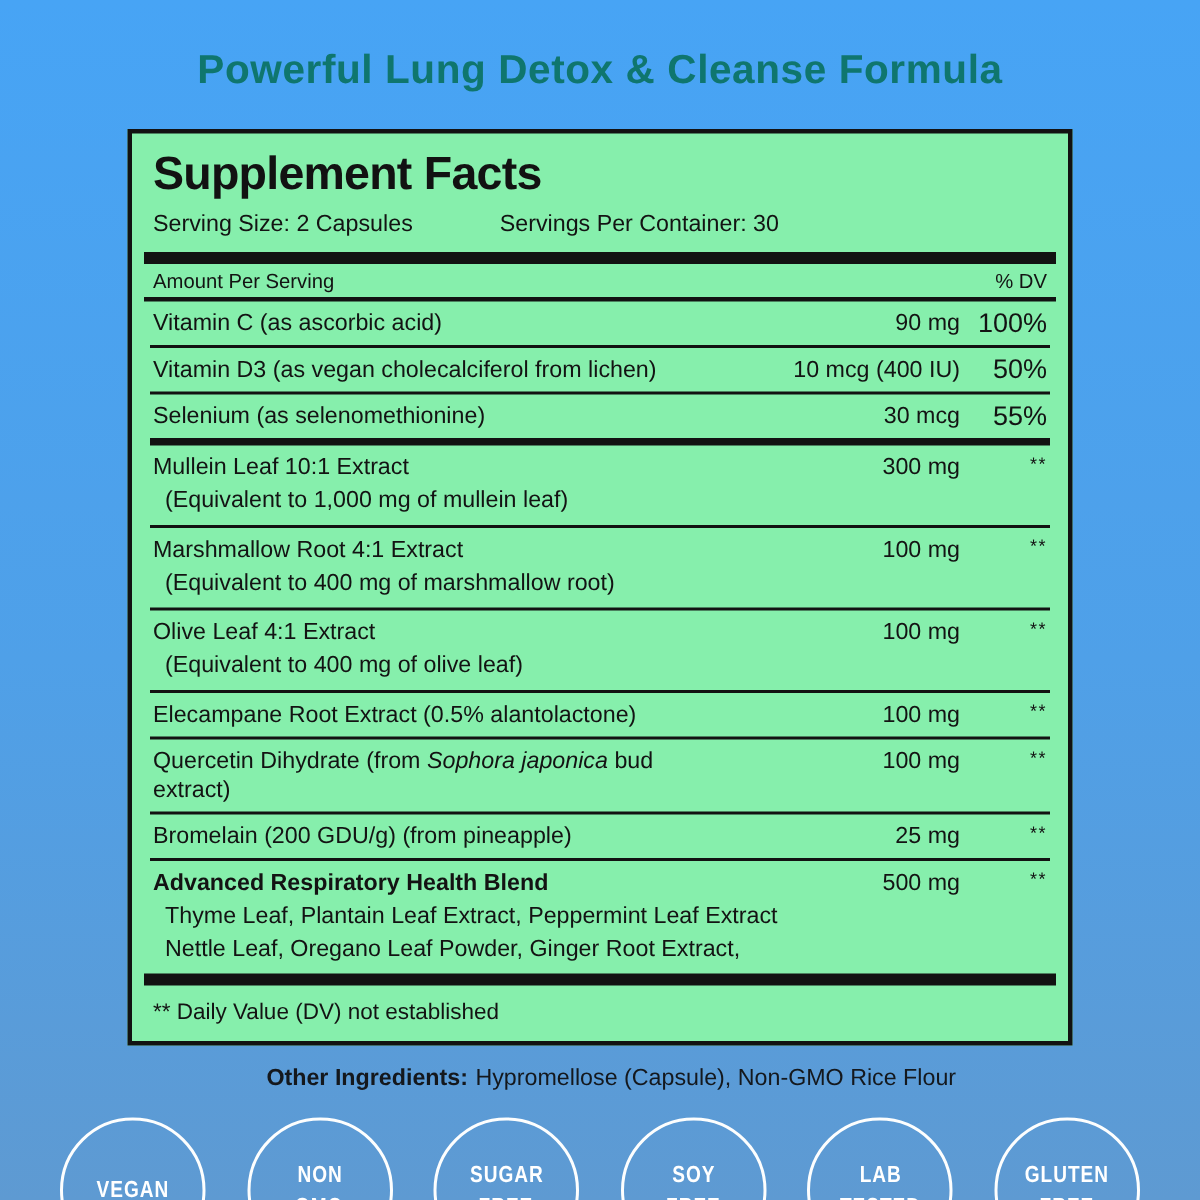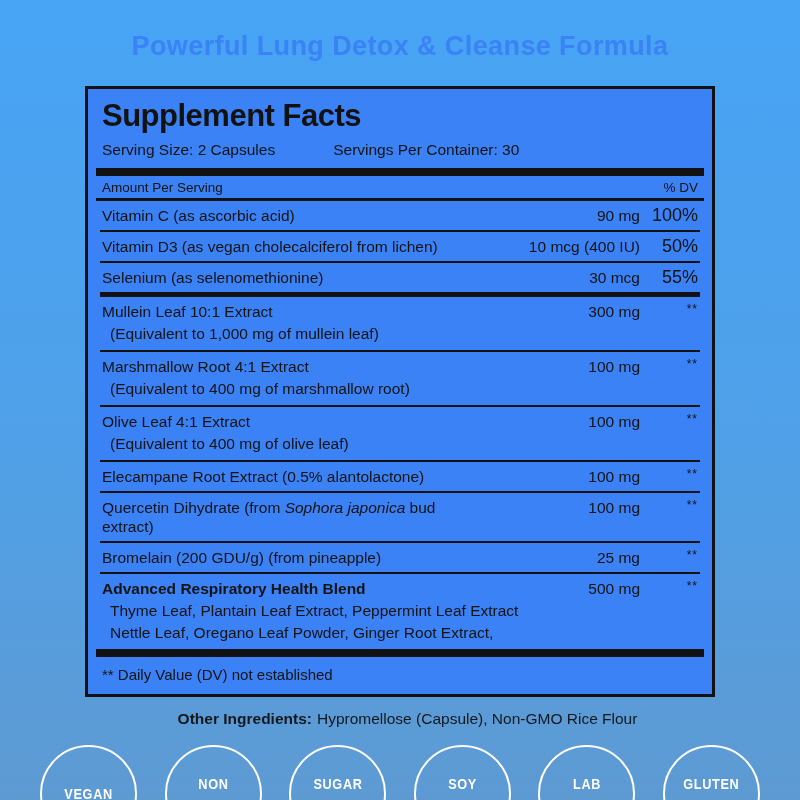--- a/index.html
+++ b/index.html
@@ -9,27 +9,27 @@
     background: linear-gradient(180deg, #47a4f5 0%, #4fa0e8 55%, #5e9ad2 100%);
     color: #131313;
     overflow: hidden;
   }
   .page-title {
     padding-top: 31px;
     text-align: center;
     font-size: 27px;
     font-weight: 800;
     letter-spacing: 0.4px;
-    color: #3b82f6;
+    color: #0f766e;
   }
   
   .panel {
     width: 630px;
     margin: 24px auto 0;
-    background: #3b82f6;
+    background: #86efac;
     border: 3px solid #121212;
     padding: 7px 12px 0;
   }
   .sf-heading {
     font-size: 31px;
     font-weight: 900;
     letter-spacing: -0.5px;
     color: #121212;
     padding: 2px 2px 0;
   }

